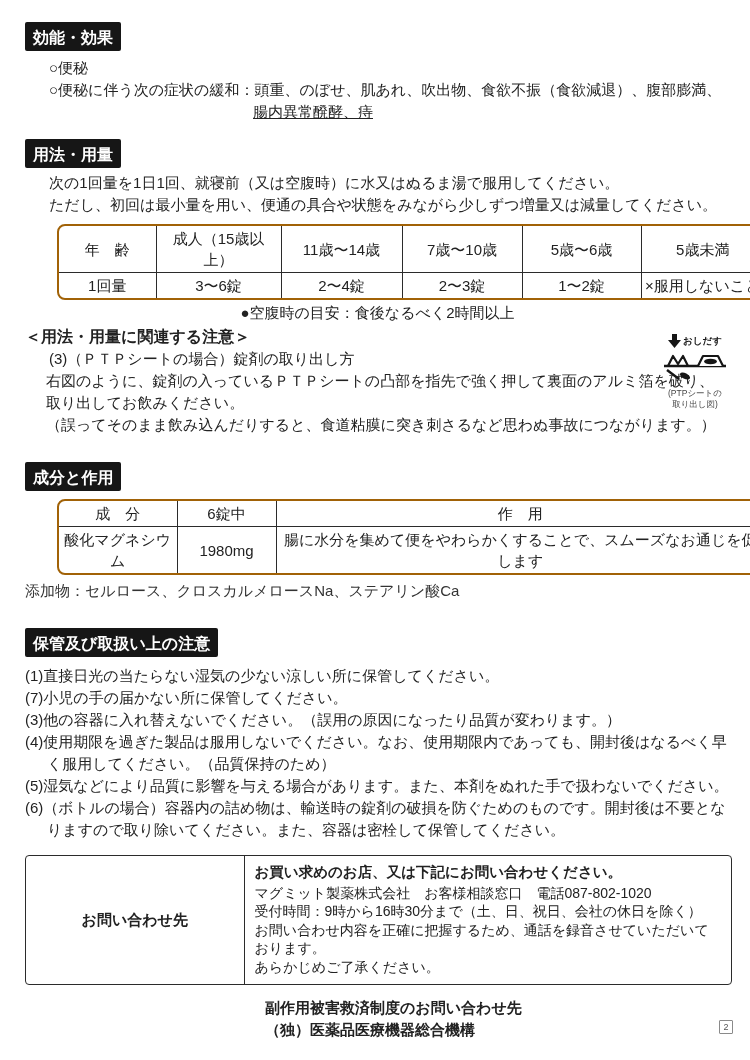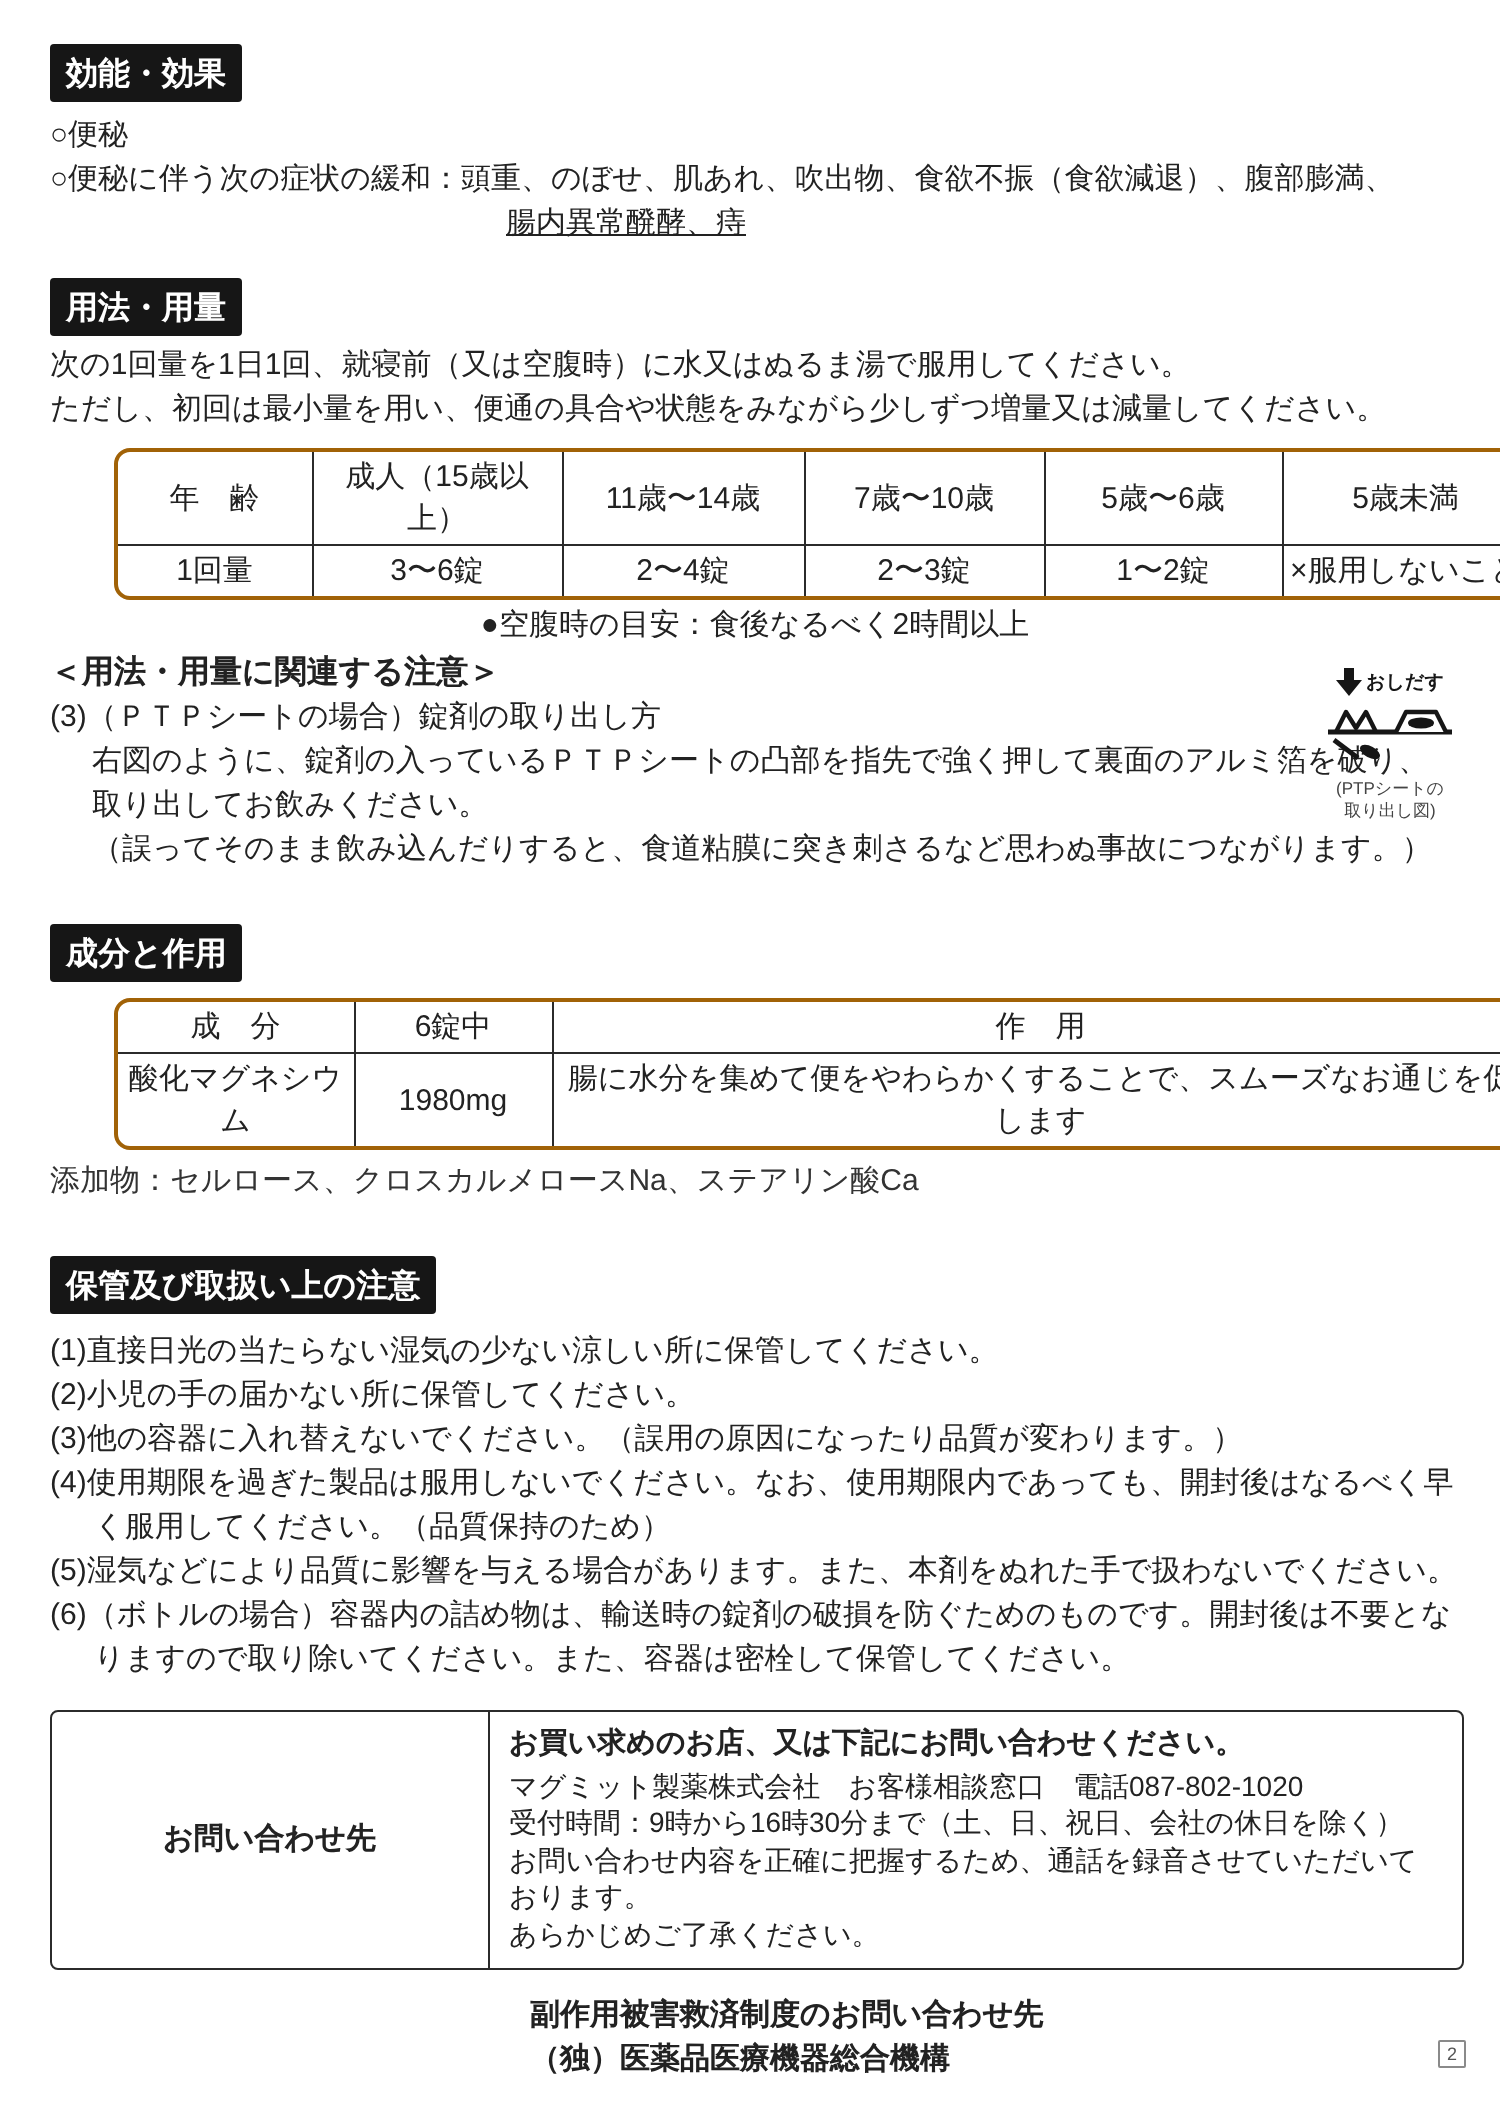--- a/index.html
+++ b/index.html
@@ -6,21 +6,21 @@
   .page{
     position:relative;width:750px;height:1060px;overflow:hidden;background:#fff;
     font-family:"Liberation Sans","DejaVu Sans",sans-serif;color:#222;
     padding:22px 20px 0 25px;box-sizing:border-box;
   }
   .sec{margin:0;}
   .sec-header{
     display:inline-block;background:#161616;color:#fff;font-weight:bold;
     font-size:16px;line-height:18px;padding:7px 8px 4px;border-radius:2px;
   }
-  .body-line{font-size:15px;line-height:22px;white-space:nowrap;}
+  .body-line{font-size:15px;line-height:22px;white-space:nowrap;margin-left:24px;}
   .wrap-line{font-size:15px;line-height:22px;}
   .hang{padding-left:22px;text-indent:-22px;}
   .indent-cont{margin-left:228px;text-decoration:underline;}
   .cont3{margin-left:21px;}
   .mt4{margin-top:4px;} .mt6{margin-top:6px;} .mt8{margin-top:8px;} .mt16{margin-top:16px;} .mt26{margin-top:26px;}
   .tbl-wrap{border:2px solid #a16207;border-radius:8px;overflow:hidden;width:705px;margin-top:8px;margin-left:32px;}
   table{border-collapse:collapse;width:100%;table-layout:fixed;}
   td{border-right:1.5px solid #2b2b2b;border-bottom:1.5px solid #2b2b2b;
      font-size:15px;line-height:21px;text-align:center;padding:2px 2px;overflow:hidden;}
   td:last-child{border-right:none;}
@@ -143,21 +143,21 @@
       </tbody>
         </table>
     </div>
     <div class="additives">添加物：セルロース、クロスカルメロースNa、ステアリン酸Ca</div>
   </section>
 
   <section class="sec mt26">
     <div><span class="sec-header">保管及び取扱い上の注意</span></div>
     <div class="mt8">
       <div class="wrap-line hang">(1)直接日光の当たらない湿気の少ない涼しい所に保管してください。</div>
-      <div class="wrap-line hang">(2)小児の手の届かない所に保管してください。</div>
+      <div class="wrap-line hang">(7)小児の手の届かない所に保管してください。</div>
       <div class="wrap-line hang">(3)他の容器に入れ替えないでください。（誤用の原因になったり品質が変わります。）</div>
       <div class="wrap-line hang">(4)使用期限を過ぎた製品は服用しないでください。なお、使用期限内であっても、開封後はなるべく早く服用してください。（品質保持のため）</div>
       <div class="wrap-line hang">(5)湿気などにより品質に影響を与える場合があります。また、本剤をぬれた手で扱わないでください。</div>
       <div class="wrap-line hang">(6)（ボトルの場合）容器内の詰め物は、輸送時の錠剤の破損を防ぐためのものです。開封後は不要となりますので取り除いてください。また、容器は密栓して保管してください。</div>
     </div>
   </section>
 
   <div class="contact-wrap">
     <table>
       <colgroup>

